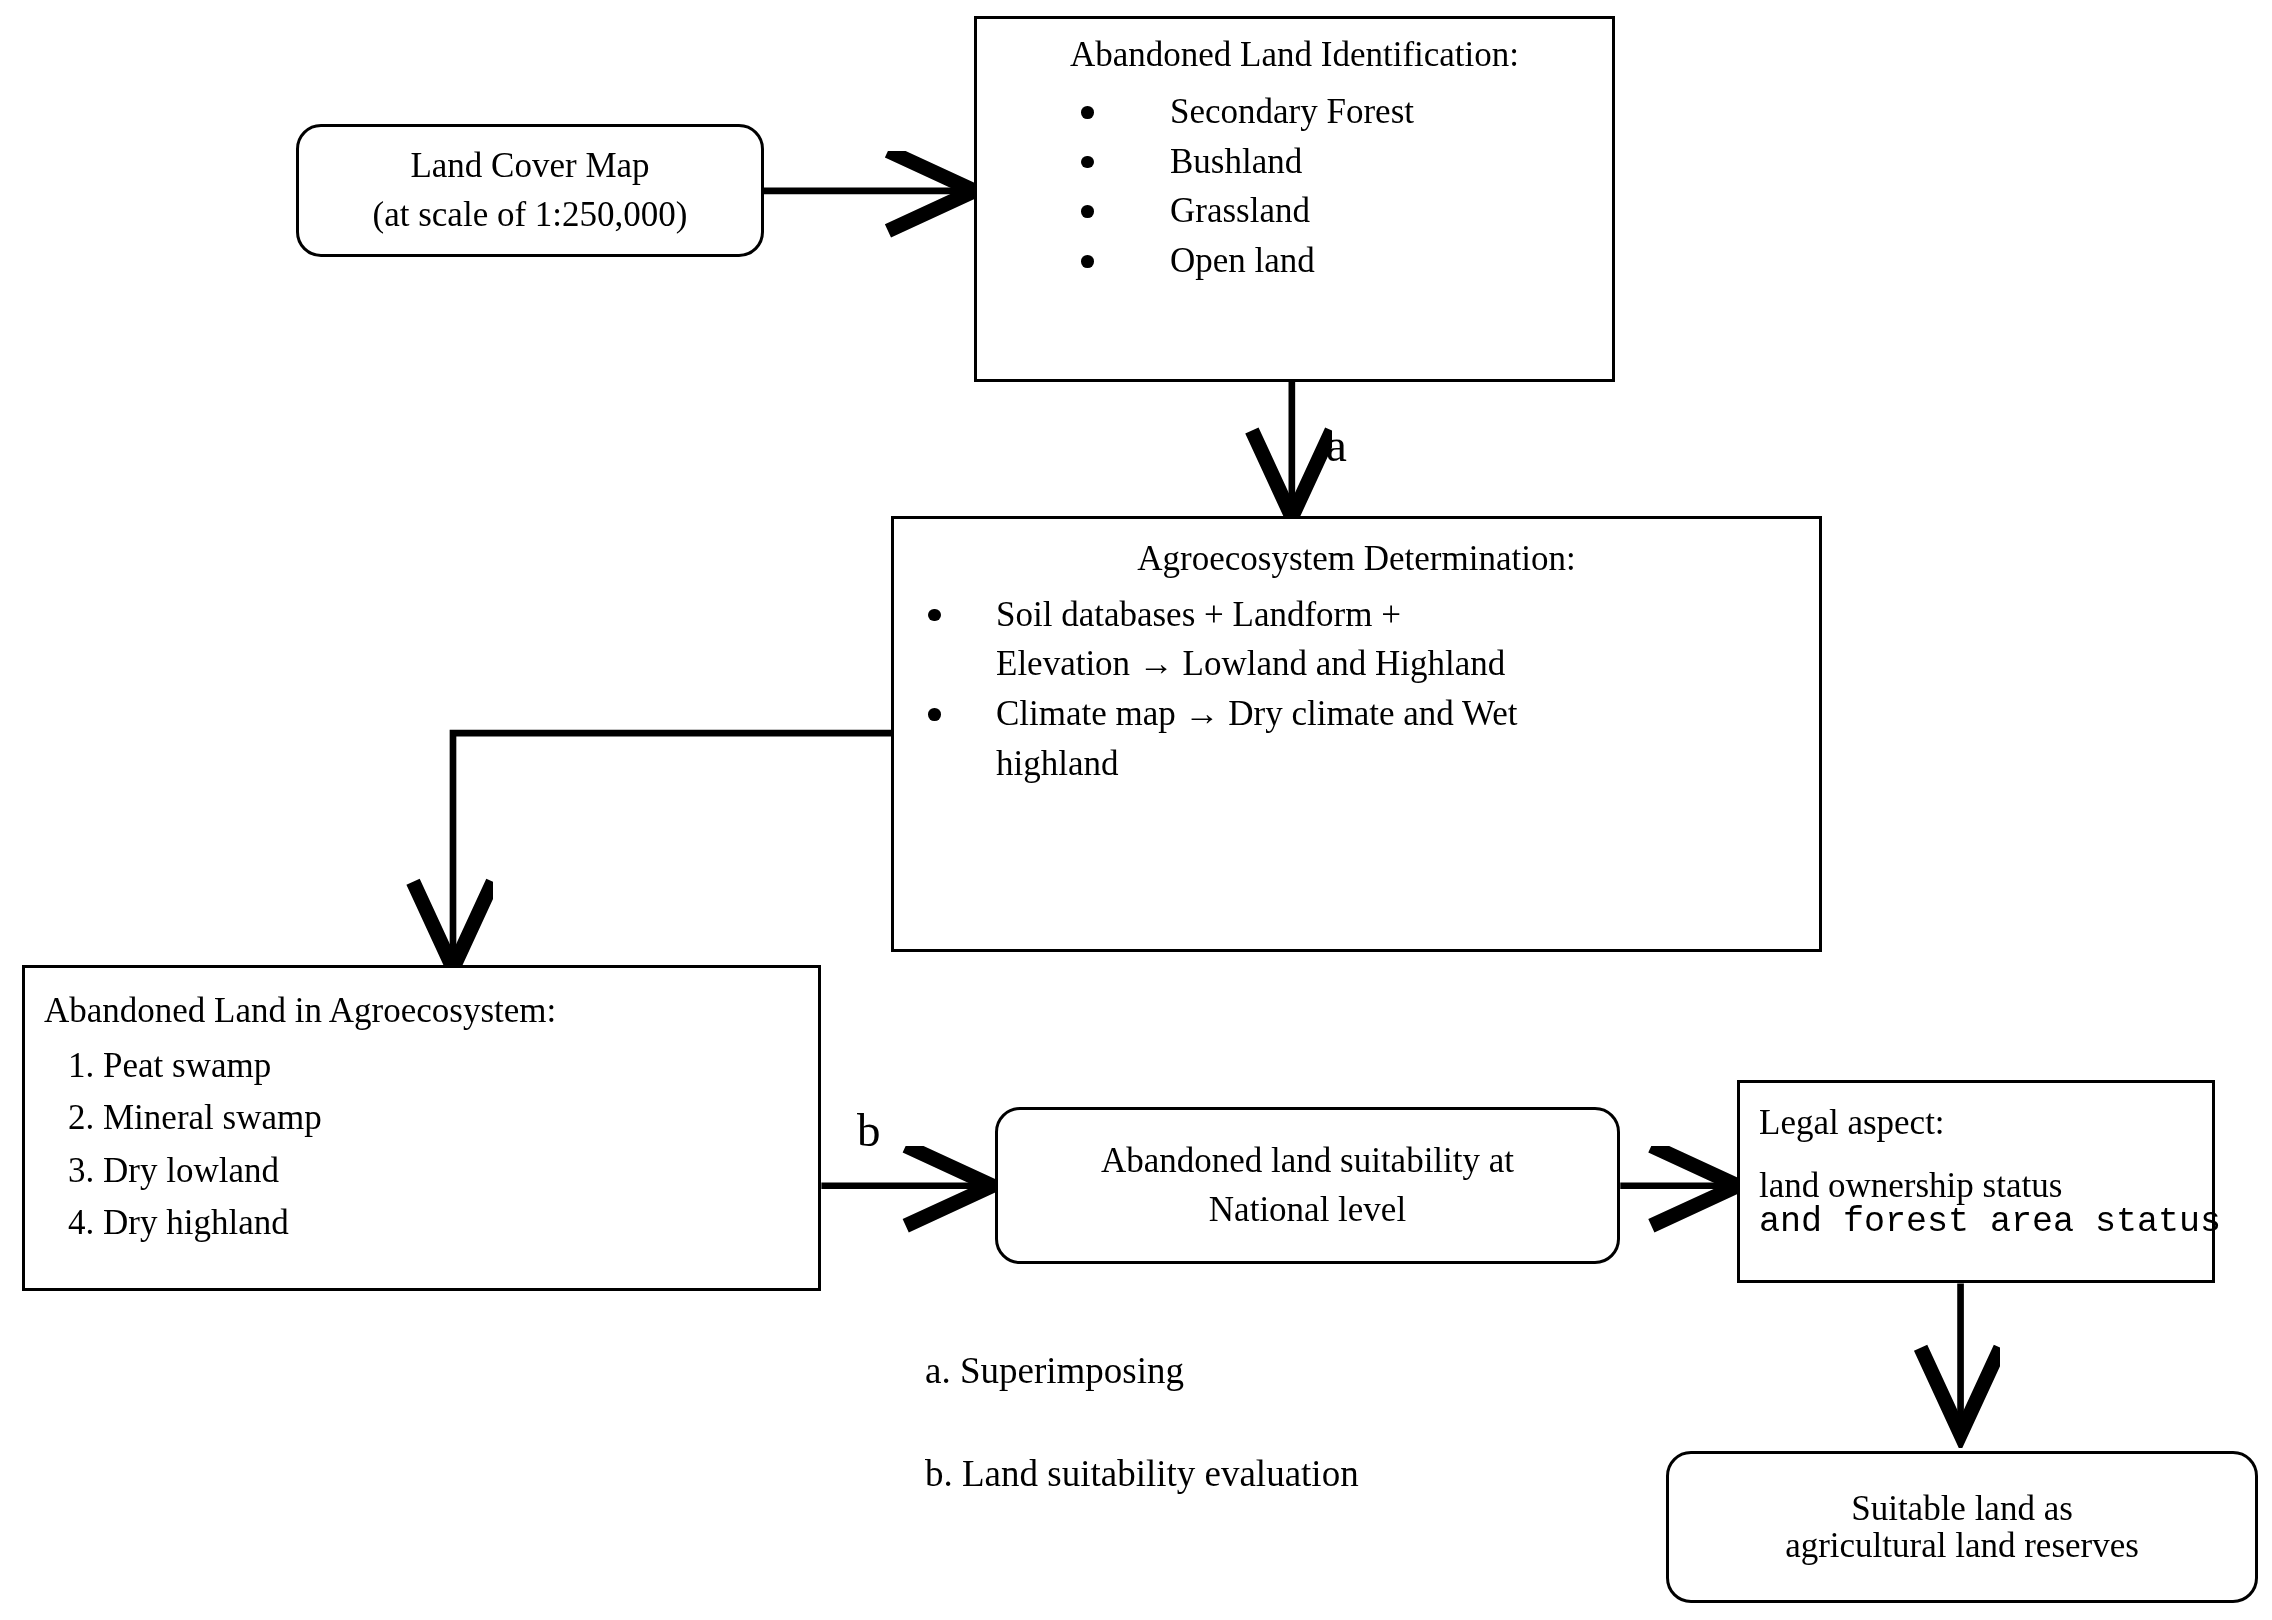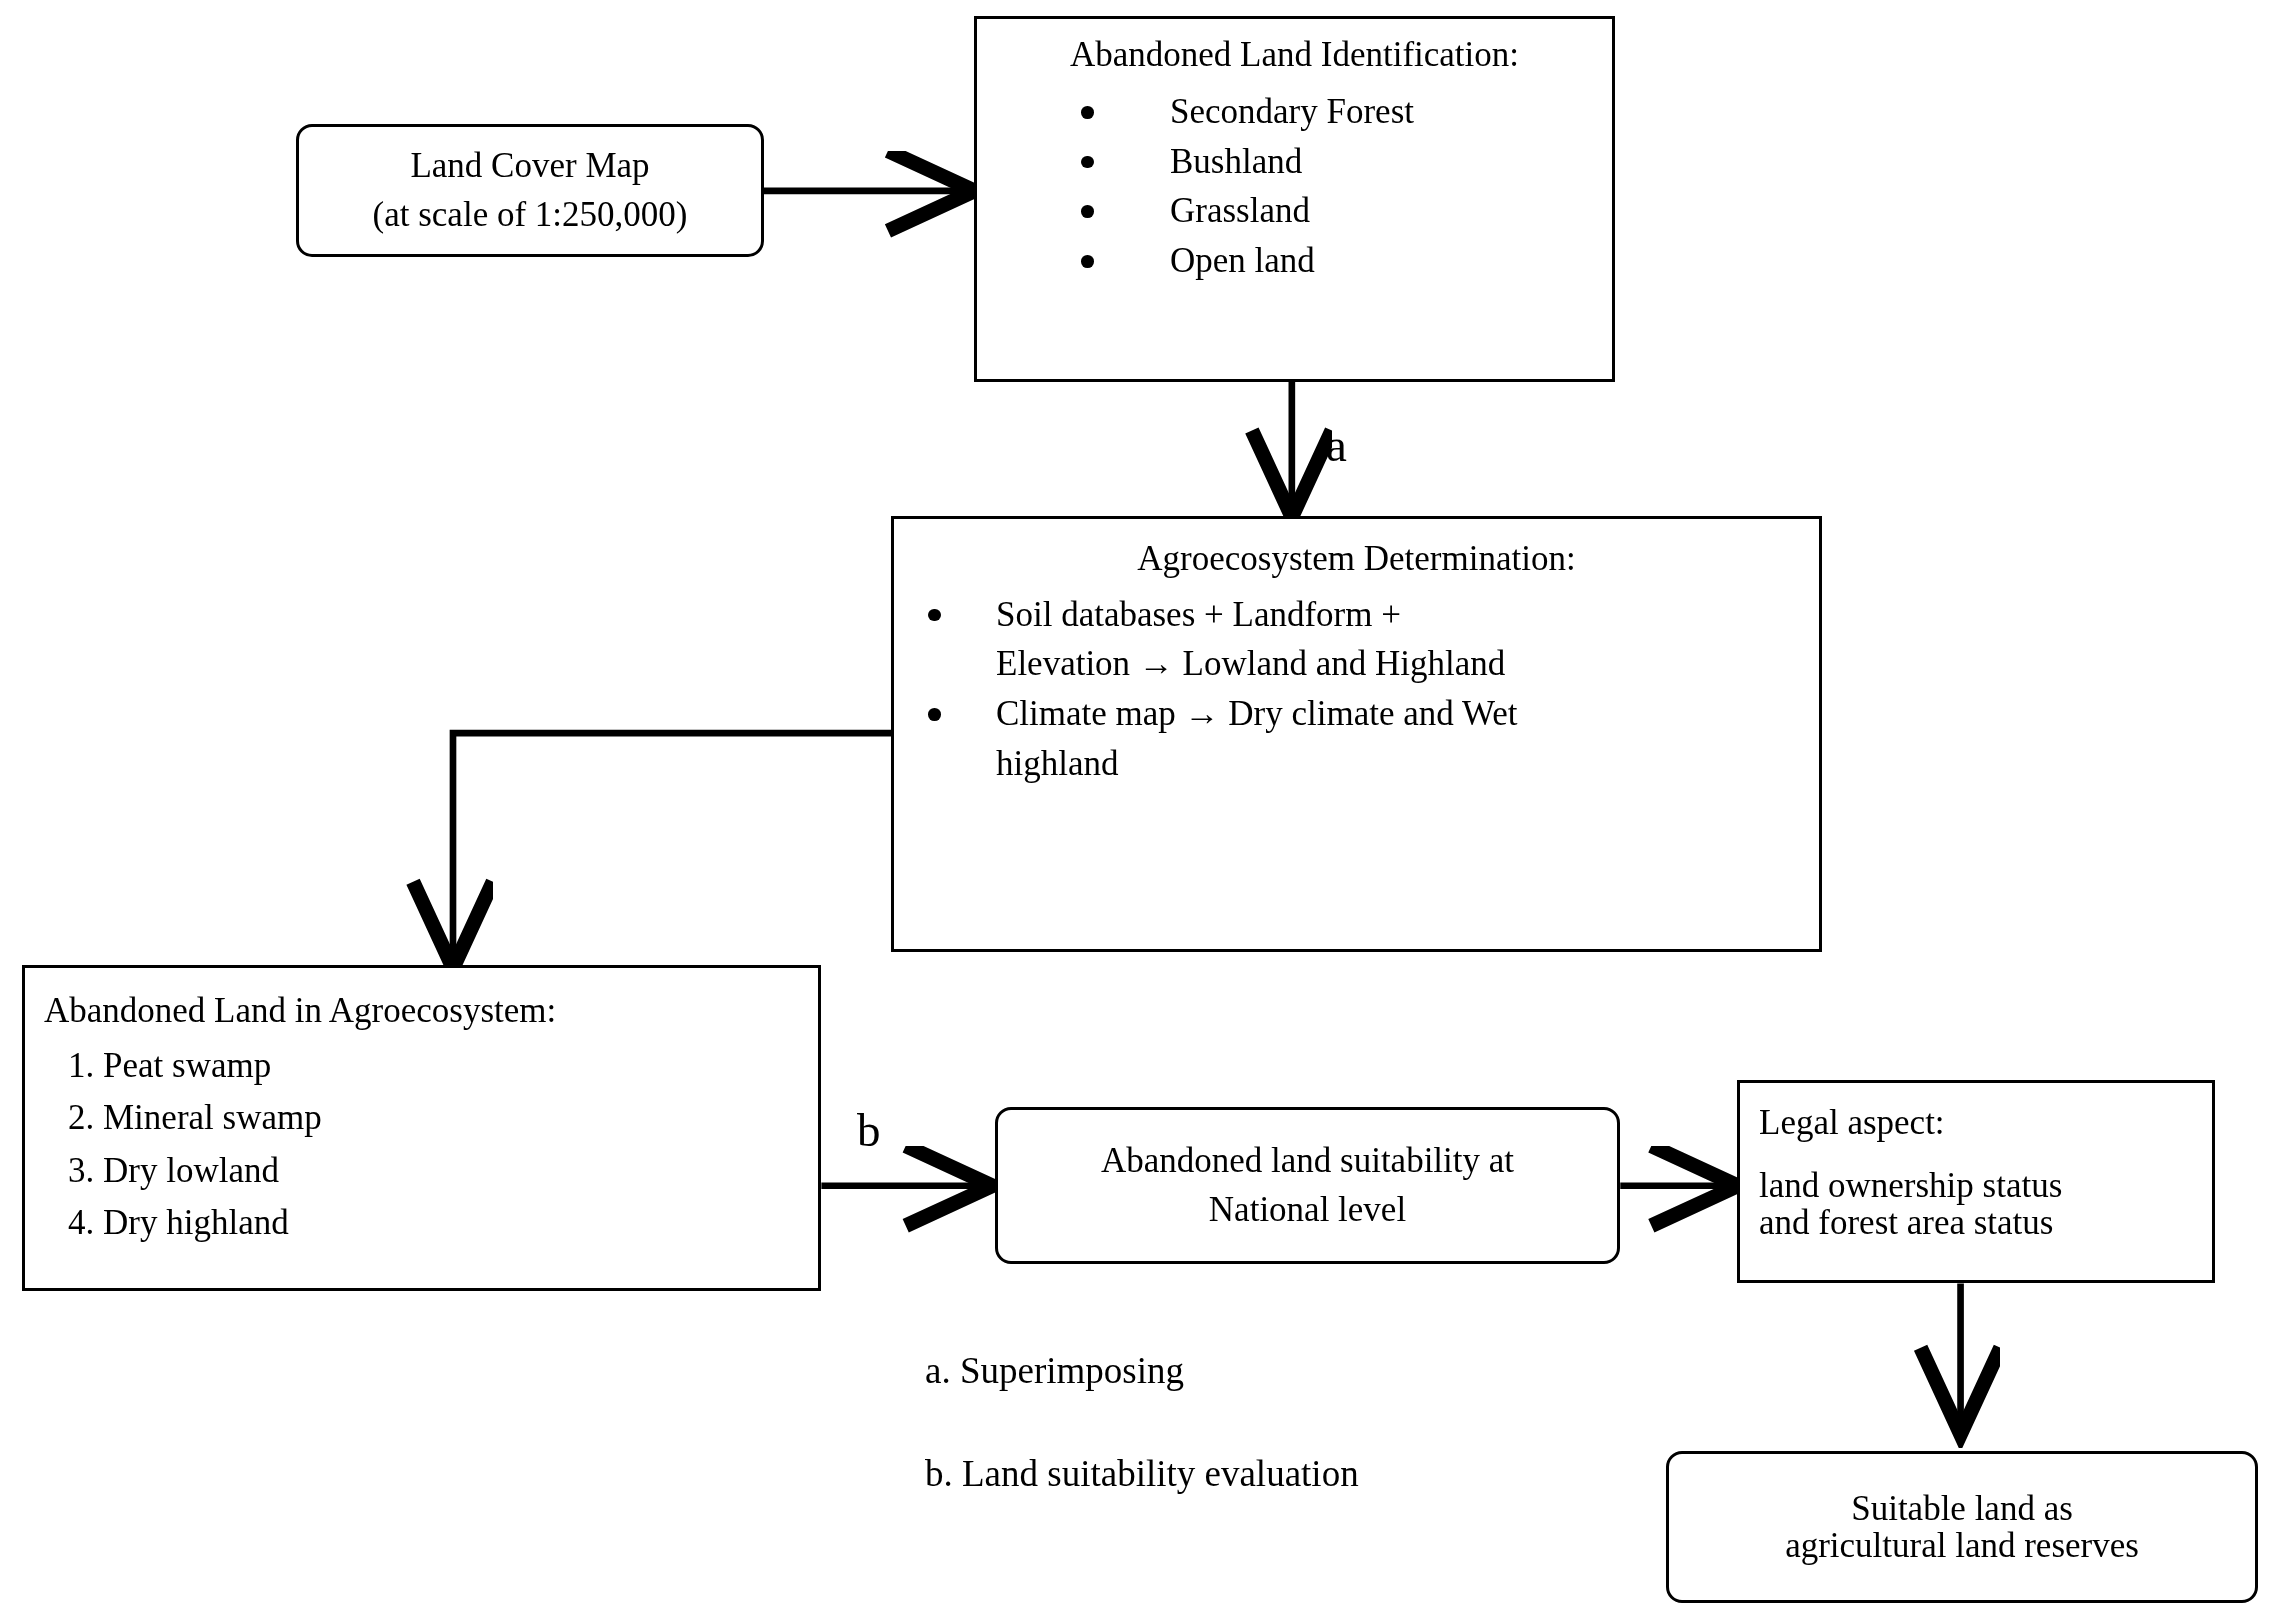--- a/index.html
+++ b/index.html
@@ -17,21 +17,21 @@
     overflow: hidden;
   }
   .node {
     position: absolute;
     box-sizing: border-box;
     border: 3.7px solid #000000;
     background: #ffffff;
     line-height: 1.38;
   }
   .node.rounded {
-    border-radius: 16px;
+    border-radius: 25px;
   }
   .node-title {
     font-size: 35px;
     white-space: nowrap;
   }
   .node-line {
     font-size: 35px;
     white-space: nowrap;
   }
   .center {
@@ -186,21 +186,21 @@
 
   <div class="node rounded" style="left:995px; top:1107px; width:625px; height:157px;
               display:flex; flex-direction:column; justify-content:center; align-items:center;">
     <div class="node-line center">Abandoned land suitability  at</div>
     <div class="node-line center">National  level</div>
   </div>
 
   <div class="node" style="left:1737px; top:1080px; width:478px; height:203px; padding:16.3px 0 0 19px;">
     <div class="node-title">Legal aspect:</div>
     <div class="node-line" style="margin-top:19px; line-height:1.08;">land ownership status</div>
-    <div class="node-line" style="line-height:1.08;">and forest area status</div>
+    <div class="node-line" style="line-height:1.08;font-family:Liberation Mono, monospace;">and forest area status</div>
   </div>
 
   <div class="node rounded" style="left:1666px; top:1451px; width:592px; height:152px;
               display:flex; flex-direction:column; justify-content:center; align-items:center;">
     <div class="node-line center" style="line-height:1.06;">Suitable land as</div>
     <div class="node-line center" style="line-height:1.06;">agricultural land reserves</div>
   </div>
 
   <div class="legend" style="left:925px; top:1352px;">a. Superimposing</div>
   <div class="legend" style="left:925px; top:1455px;">b. Land suitability evaluation</div>

